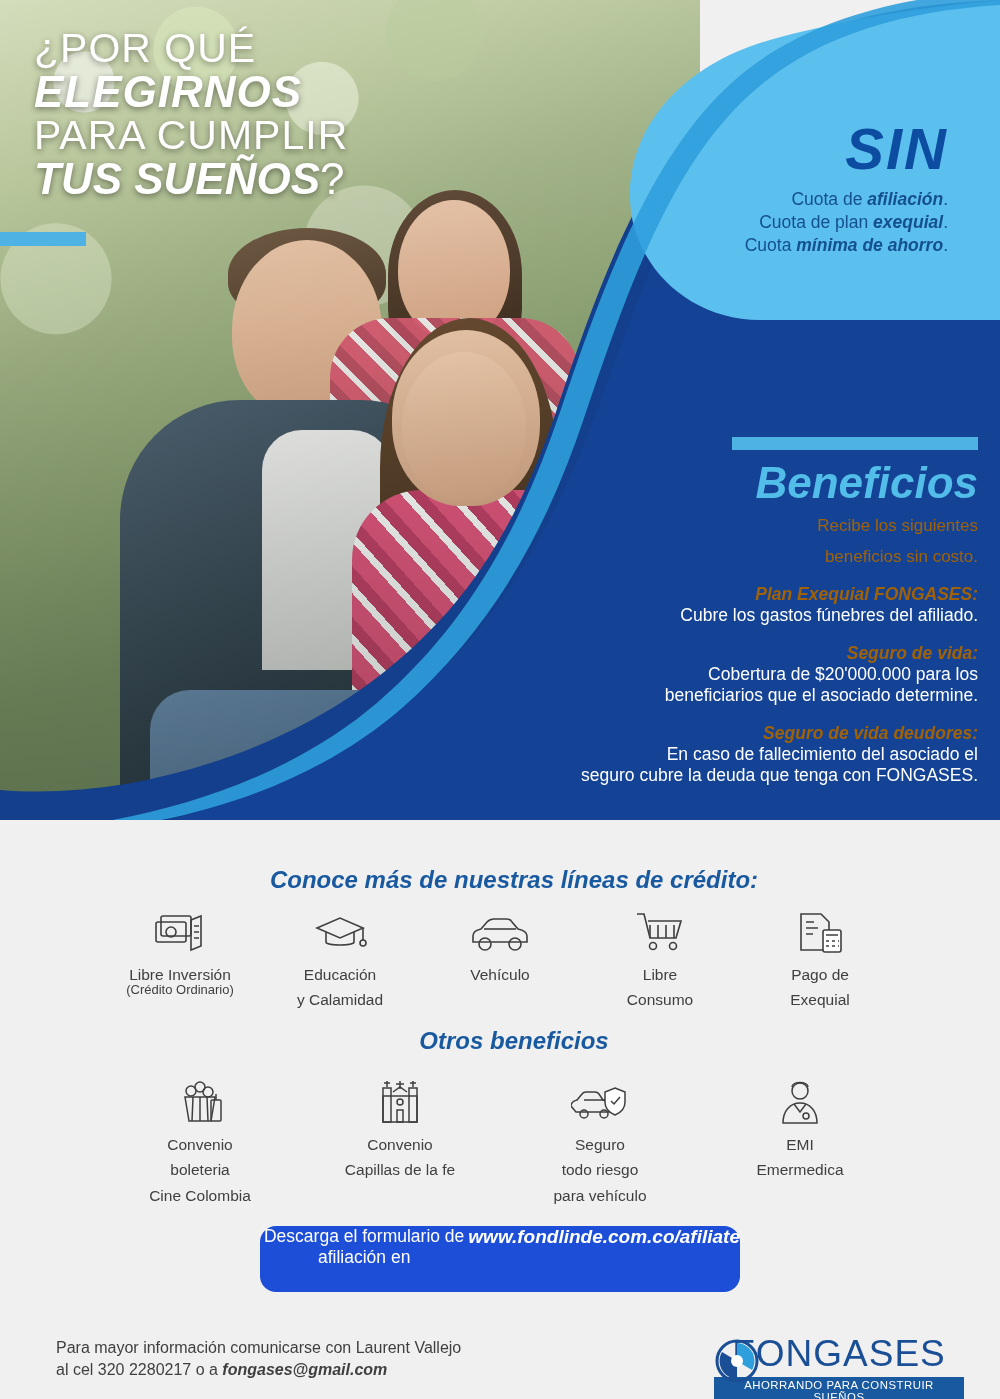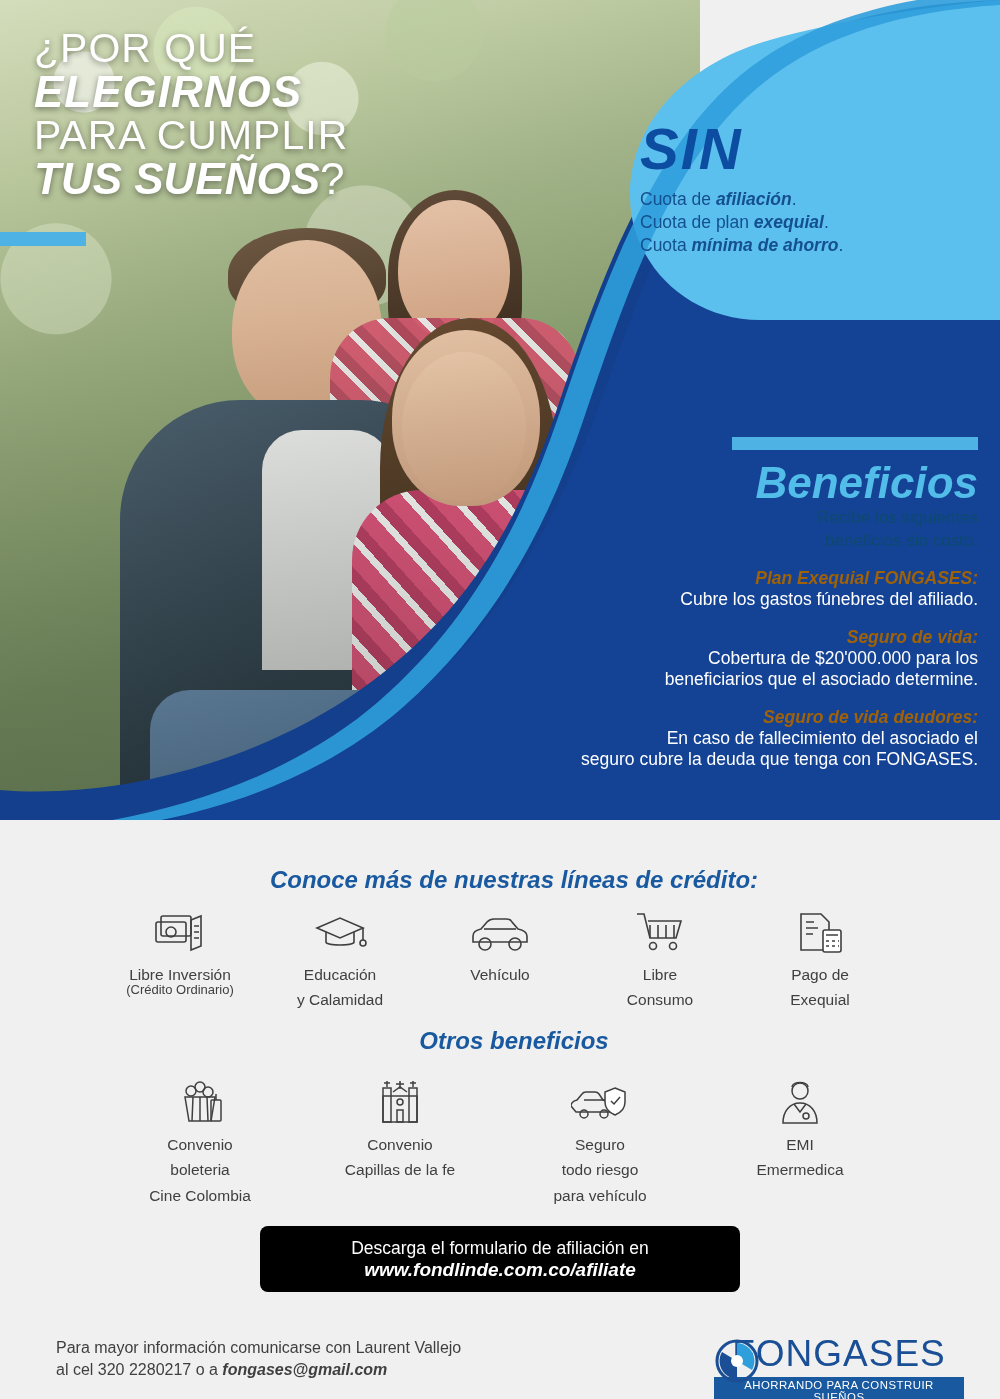--- a/index.html
+++ b/index.html
@@ -94,41 +94,41 @@
   .blue-swoosh { position: absolute; left: 0; top: 0; width: 1000px; height: 830px; }
 
   
   .left-bar {
     position: absolute; left: 0; top: 232px; width: 86px; height: 14px;
     background: #4eb3e4;
   }
 
   
   .sin-panel {
-    position: absolute; left: 640px; top: 120px; width: 350px;
-    color: #0c4da2; padding-right: 22px;
+    position: absolute; left: 620px; top: 120px; width: 350px;
+    text-align: right; color: #0c4da2; padding-right: 22px;
   }
   .sin-title {
     font-size: 58px; font-weight: bold; font-style: italic; letter-spacing: 2px;
     color: #0c4da2; line-height: 1;
   }
   .sin-lines { margin-top: 10px; font-size: 17.5px; color: #14508f; line-height: 1.32; }
   .sin-lines em { font-style: italic; font-weight: bold; }
 
   
   .ben-rule {
     position: absolute; right: 22px; top: 437px; width: 246px; height: 13px; background: #4eb3e4;
   }
   .ben-block {
     position: absolute; right: 22px; top: 460px; width: 560px; text-align: right; color: #ffffff;
   }
   .ben-title {
     font-size: 44px; font-weight: bold; font-style: italic; color: #53bdea; line-height: 1.05;
   }
-  .ben-sub { font-size: 17px; line-height: 1.2; color: #0c4a6e; margin-top: 2px; }
+  .ben-sub { font-size: 17px; line-height: 1.2; color: #a16207; margin-top: 10px; }
   .ben-item { margin-top: 17px; }
   .ben-item-title { font-size: 17.5px; font-weight: bold; font-style: italic; color: #a16207; }
   .ben-item-text { font-size: 17.5px; color: #ffffff; line-height: 1.2; }
 
   
   .lower { position: absolute; left: 0; top: 820px; width: 1000px; height: 579px; background: #f0f0f0; }
 
   .sect-title {
     text-align: center; font-size: 24px; font-weight: bold; font-style: italic; color: #19599f; padding-left: 28px;
   }
@@ -142,22 +142,22 @@
   .item { text-align: center; color: #3e3e3e; }
   .row-credito .item { width: 160px; }
   .row-otros .item { width: 200px; }
   .icon-wrap { height: 58px; display: flex; align-items: flex-end; justify-content: center; }
   .item-label { margin-top: 8px; font-size: 15.5px; line-height: 1.12; color: #3f3f3f; }
   .item-sublabel { font-size: 13px; color: #3f3f3f; line-height: 1.1; }
 
   
   .cta {
     position: absolute; left: 260px; top: 406px; width: 480px; height: 66px;
-    background: #000000; border-radius: 8px; color: #ffffff; text-align: center;
-    display: flex; flex-direction: column; justify-content: center;
+    background: #1d4ed8; border-radius: 16px; color: #ffffff; text-align: center;
+    display: flex; justify-content: center;
   }
   .cta-line1 { font-size: 17.5px; }
   .cta-line2 { font-size: 19px; font-style: italic; font-weight: bold; }
 
   
   .footer { position: absolute; left: 0; top: 505px; width: 1000px; height: 74px; }
   .footer-text {
     position: absolute; left: 56px; top: 12px; font-size: 16px; color: #3f3f3f; line-height: 1.35;
   }
   .footer-text b { font-style: italic; }

